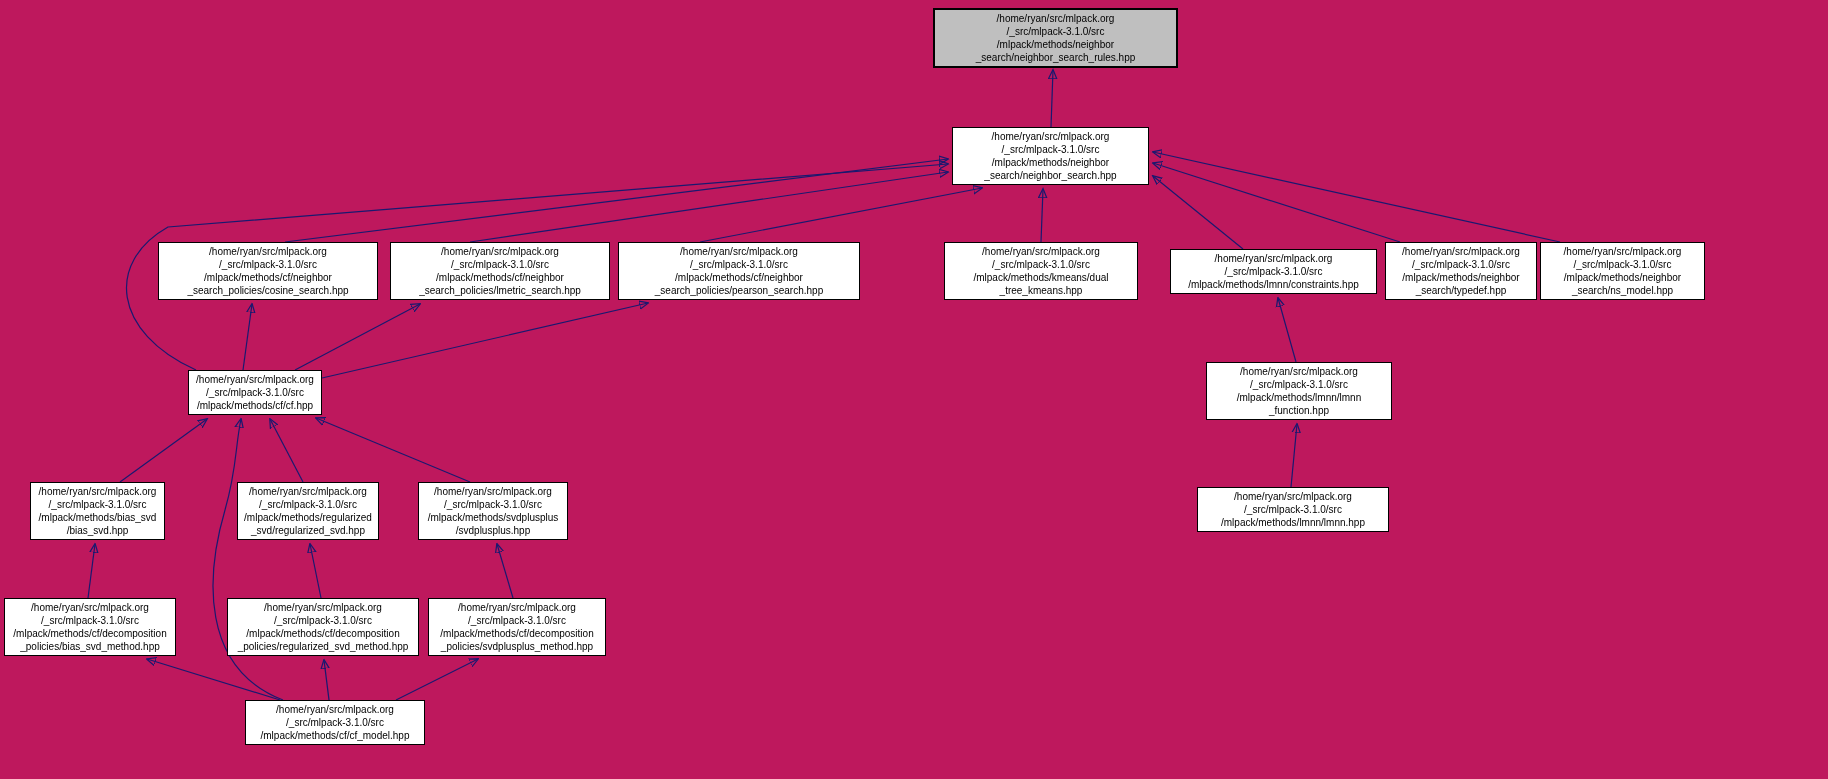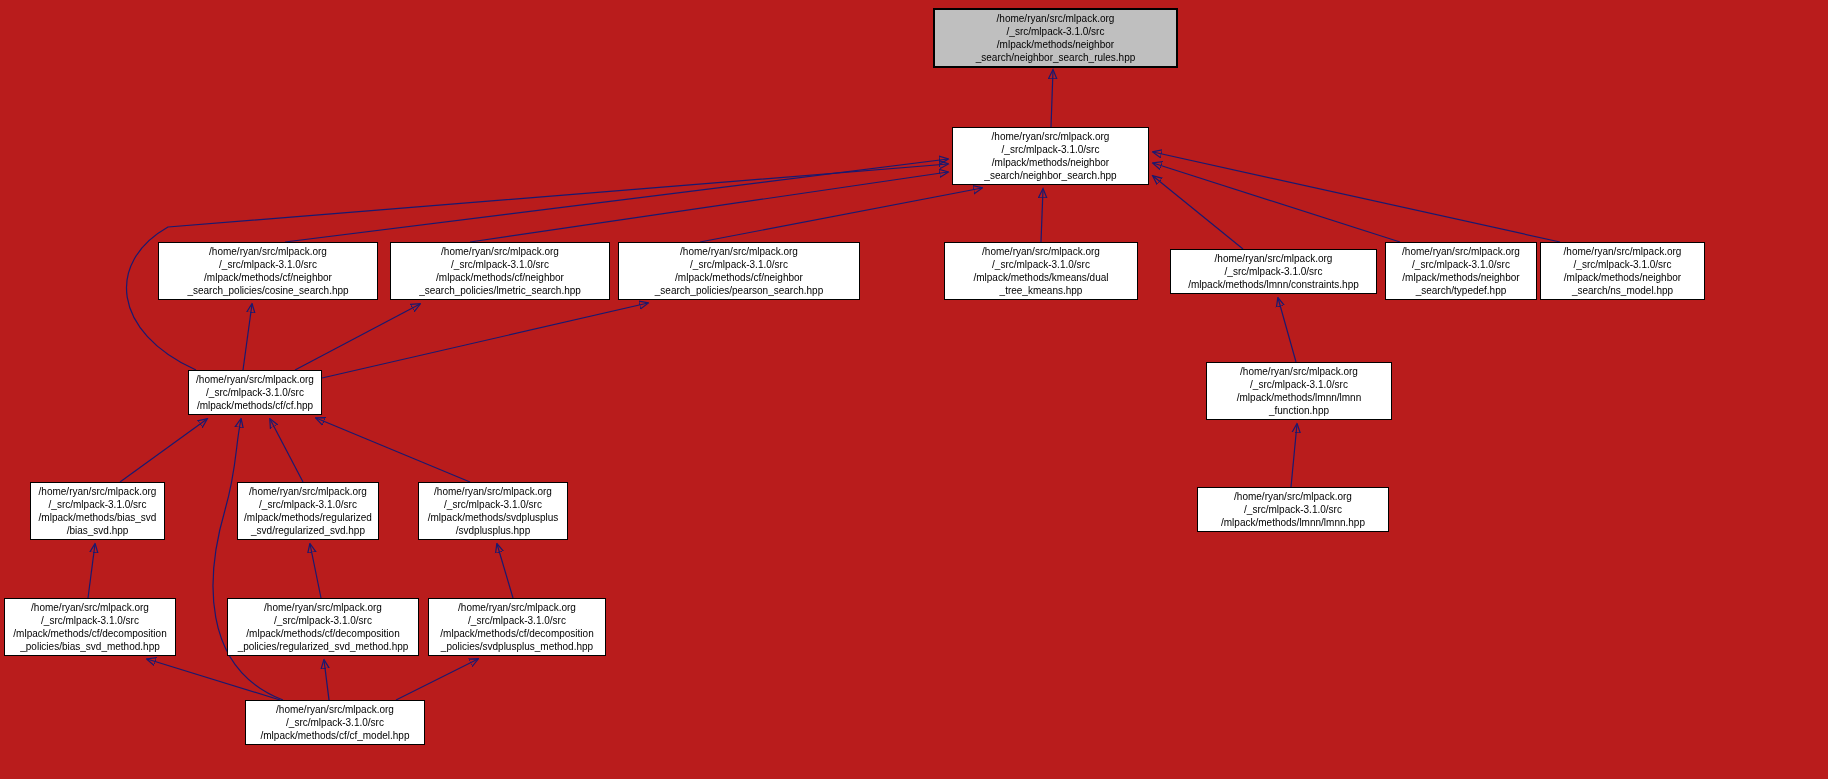--- a/index.html
+++ b/index.html
@@ -1,16 +1,16 @@
 <!DOCTYPE html>
 <html><head>
 <meta charset="utf-8">
 <style>
   html,body{margin:0;padding:0;background:#ffffff;}
-  #canvas{position:relative;width:1828px;height:779px;background:#b91c1c;overflow:hidden;
+  #canvas{position:relative;width:1828px;height:779px;background:#be185d;overflow:hidden;
           font-family:"Liberation Sans", sans-serif;}
   #edges{position:absolute;left:0;top:0;width:1828px;height:779px;}
   #edges path{fill:none;stroke:#191970;stroke-width:1.2;}
   .node{position:absolute;box-sizing:border-box;background:#ffffff;border:1px solid #000000;
         color:#000000;font-size:10px;line-height:13px;text-align:center;white-space:pre-line;
         padding:2px 3px;cursor:pointer;overflow:hidden;}
   .node.hl{background:#bfbfbf;border:2px solid #000000;}
 
   .n-rules        {left:933px;  top:8px;   width:245px; height:60px;}
   .n-nsearch      {left:952px;  top:127px; width:197px; height:58px;}

